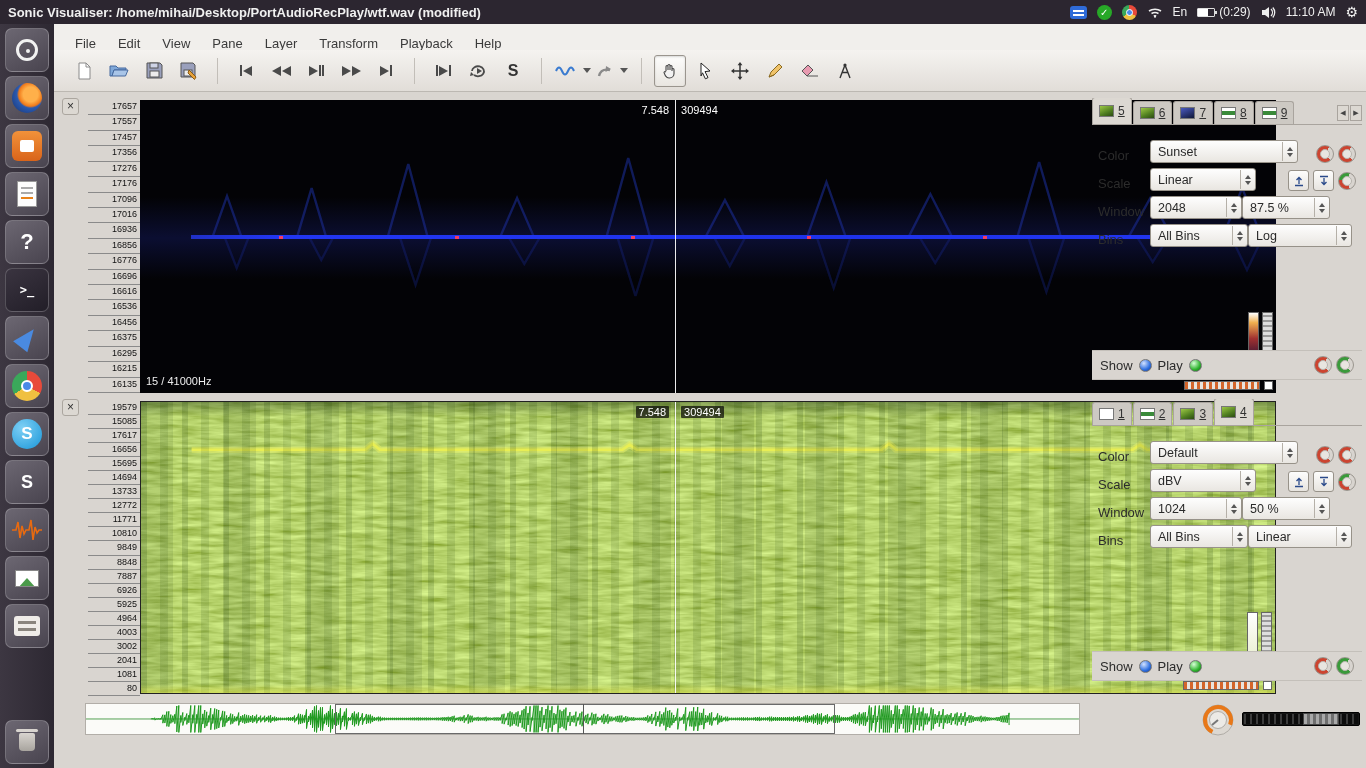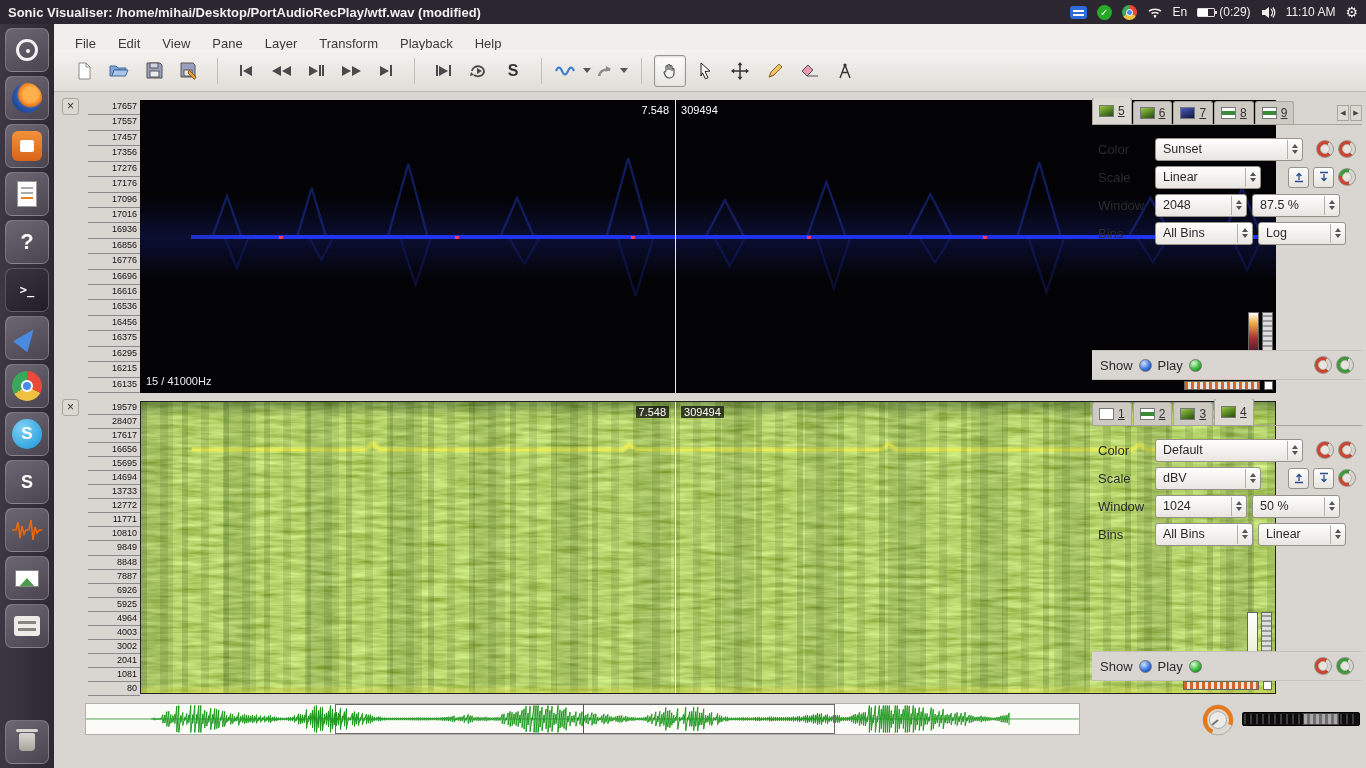--- a/index.html
+++ b/index.html
@@ -107,28 +107,28 @@
   .tab{height:23px;display:flex;align-items:center;gap:4px;padding:0 6px;border:1px solid #a9a49e;border-bottom:none;border-radius:3px 3px 0 0;background:#cdc9c3;margin-right:1px;flex:0 0 auto}
   .tab.active{height:27px;background:#dcd8d2;position:relative;z-index:2}
   .tab .tlabel{font-size:12px;color:#333;text-decoration:underline}
   .ticon{width:15px;height:12px;border:1px solid #777}
   .ticon.spec-green{background:linear-gradient(155deg,#9cc844,#4f7e20 60%,#2c4c12)}
   .ticon.spec-dark{background:linear-gradient(155deg,#4a5ac0,#101838)}
   .ticon.wave{background:linear-gradient(#fff 0 34%,#3a8a3a 34% 66%,#fff 66%)}
   .ticon.empty{background:#fff}
   .tab-scroll{position:absolute;right:0;top:7px;display:flex;gap:1px}
   .tab-scroll div{width:12px;height:16px;border:1px solid #a9a49e;background:#dcd8d2;font-size:7px;color:#444;display:flex;align-items:center;justify-content:center}
-  .prow{display:flex;align-items:center;gap:5px;padding:0 6px;height:28px}
+  .prow{display:flex;align-items:flex-end;padding:0 6px;height:28px}
   .prow .plabel{width:52px;font-size:13px;color:#2c2c2c;flex:0 0 52px}
   .spin{position:relative;height:23px;background:linear-gradient(#fefefe,#e9e6e1);border:1px solid #979289;border-radius:3px;font-size:12.5px;color:#2a2a2a;display:flex;align-items:center;padding:0 20px 0 7px;white-space:nowrap}
   .spin .arrows{position:absolute;right:1px;top:1px;bottom:1px;width:14px;border-left:1px solid #b5b0a8;display:flex;flex-direction:column;align-items:center;justify-content:center;gap:2px}
   .spin .arrows i{width:0;height:0;border-left:3.5px solid transparent;border-right:3.5px solid transparent}
   .spin .arrows .up{border-bottom:4px solid #555}
   .spin .arrows .down{border-top:4px solid #555}
-  .w122{width:148px}.w106{width:106px}.w92{width:92px}.w88{width:88px}.w98{width:98px}.w80{width:88px}
+  .w122{width:148px}.w106{width:106px}.w92{width:92px}.w88{width:88px}.w98{width:98px}.w80{width:104px}
   .trail{margin-left:auto;display:flex;align-items:center;gap:4px}
   .dial{width:18px;height:18px;border-radius:50%;position:relative;border:1px solid #9a958e}
   .dial::after{content:"";position:absolute;inset:3px;border-radius:50%;background:#e8e5e0;border:1px solid #b8b4ae}
   .dial.red{background:conic-gradient(from 140deg,#cc4430 0 250deg,#d8d4cf 250deg)}
   .dial.green{background:conic-gradient(from 140deg,#3a9a3a 0 250deg,#d8d4cf 250deg)}
   .dial.dual{background:conic-gradient(from 160deg,#cc4430 0 120deg,#3a9a3a 120deg 220deg,#d8d4cf 220deg)}
   .sq-btn{width:21px;height:21px;border:1px solid #979289;border-radius:3px;background:linear-gradient(#fdfdfc,#e7e4df);display:flex;align-items:center;justify-content:center}
   .showrow{position:absolute;left:0;right:0;display:flex;align-items:center;gap:6px;padding:0 8px;height:30px;border-top:1px solid #c4c0ba;border-bottom:1px solid #c4c0ba;background:#d9d5d0}
   #propbox-top .showrow{top:252px}
   #propbox-bottom .showrow{top:252px}
@@ -388,21 +388,21 @@
       <div class="pane-info">15 / 41000Hz</div>
       <div class="legend sunset"></div>
       <div class="vwheel"></div>
       <div class="hwheel"></div>
       <div class="cornerbox"></div>
     </div>
 
     <div class="close-pane" style="left:8px;top:375px">×</div>
     <div class="freq-axis" style="left:34px;top:377px;height:293px">
         <div class="freq-label">19579</div>
-        <div class="freq-label">28407</div>
+        <div class="freq-label">15085</div>
         <div class="freq-label">17617</div>
         <div class="freq-label">16656</div>
         <div class="freq-label">15695</div>
         <div class="freq-label">14694</div>
         <div class="freq-label">13733</div>
         <div class="freq-label">12772</div>
         <div class="freq-label">11771</div>
         <div class="freq-label">10810</div>
         <div class="freq-label">9849</div>
         <div class="freq-label">8848</div>

